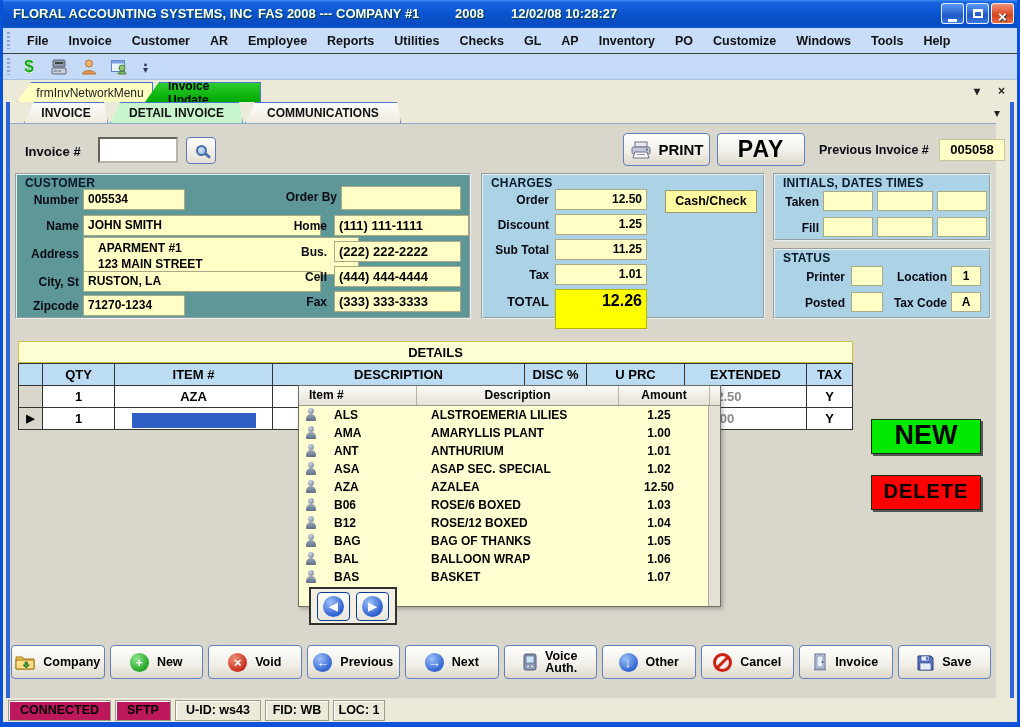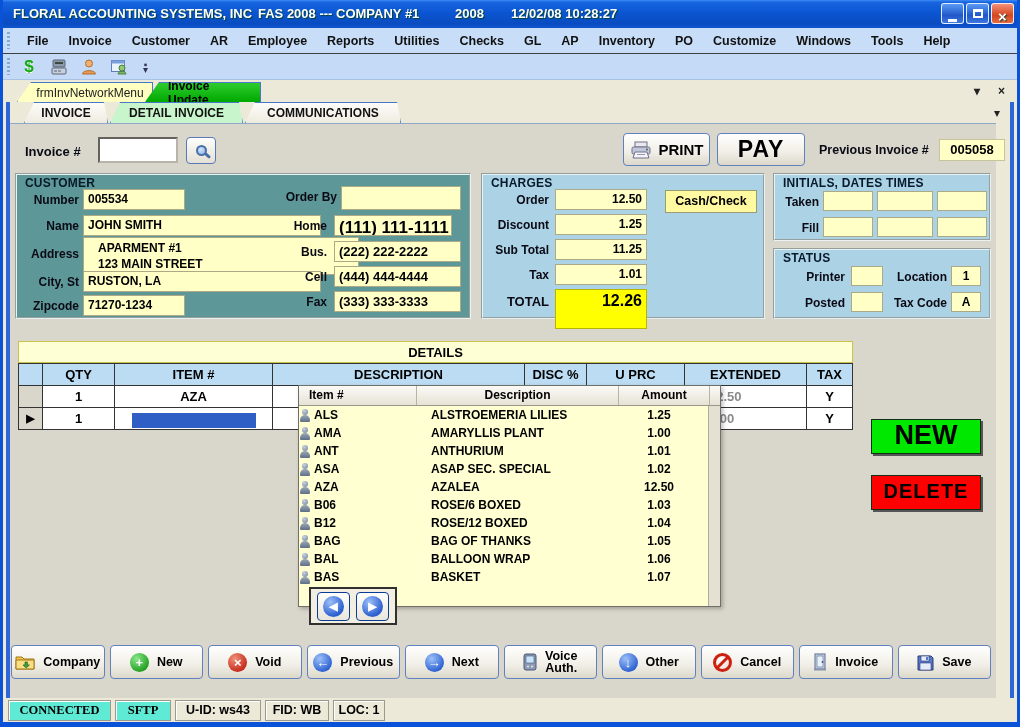--- a/index.html
+++ b/index.html
@@ -111,21 +111,21 @@
   .pointer { font-size:11px; padding-top:4px; }
 
   
   .dropdown { position:absolute; left:288px; top:261px; width:423px; height:222px; border:1px solid #707068;
     background:#FFFFD2; box-shadow:2px 2px 4px rgba(0,0,0,.25); }
   .dd-head { display:flex; height:20px; background:linear-gradient(180deg,#FBFAF6,#E6E2D6); border-bottom:1px solid #9A9888; }
   .dd-hc { border-right:1px solid #B8B4A4; font-weight:bold; font-size:12px; text-align:center; padding-top:2px; }
   .dd-c0{width:118px; text-align:left; padding-left:10px;} .dd-c1{width:202px} .dd-c2{width:91px}
   .dd-scroll { position:absolute; right:0; top:20px; bottom:0; width:12px; background:#E4E0D2; border-left:1px solid #B0AC9C; }
   .dd-row { display:flex; height:18px; align-items:center; font-weight:bold; font-size:12px; }
-  .dd-code { width:118px; display:flex; align-items:flex-end; gap:4px; }
+  .dd-code { width:118px; display:flex; align-items:flex-start; gap:18px; padding-left:6px; }
   .dd-desc { width:202px; padding-left:14px; }
   .dd-amt { width:80px; text-align:center; }
   .person { width:11px; height:13px; position:relative; flex:0 0 11px; }
   .person::before { content:""; position:absolute; left:3px; top:0; width:6px; height:6px; border-radius:50%;
     background:radial-gradient(circle at 35% 30%,#C8D4E4,#6E7E92); }
   .person::after { content:""; position:absolute; left:1px; top:6px; width:10px; height:7px;
     border-radius:5px 5px 1px 1px; background:linear-gradient(180deg,#9AA8BC,#5E6E84); }
   .navbox { position:absolute; left:299px; top:463px; width:88px; height:38px; border:2px solid #303030;
     background:#F2EFE2; display:flex; align-items:center; justify-content:center; gap:6px; }
   .navbtn { width:33px; height:29px; border:1px solid #0A3C94; border-radius:4px;
@@ -149,21 +149,21 @@
   .circ.red   { background:radial-gradient(circle at 35% 30%,#F09078,#C42818 75%); }
   .circ.blue  { background:radial-gradient(circle at 35% 30%,#9CC0F8,#2B5FD0 75%); }
   .nosign { width:19px; height:19px; border-radius:50%; border:3px solid #CC2010; position:relative; flex:0 0 19px;
     background:radial-gradient(circle at 35% 30%,#FFF,#F0D8D0); }
   .nosign::after { content:""; position:absolute; left:-1px; top:5px; width:15px; height:3px; background:#CC2010; transform:rotate(-45deg); }
 
   
   .statusbar { position:absolute; left:0; top:698px; width:1014px; height:24px; background:#ECE9D8; }
   .sb { position:absolute; top:2px; height:21px; border:1px solid #9C9A8C; box-shadow:inset 1px 1px 0 #fff;
     font-weight:bold; font-size:12.5px; text-align:center; padding-top:2px; background:#ECE9D8; }
-  .sb.green { background:#5eead4;font-family:Liberation Serif, serif; }
+  .sb.green { background:#be185d; }
   .sb1{left:5px;width:103px} .sb2{left:112px;width:56px} .sb3{left:172px;width:86px} .sb4{left:262px;width:64px} .sb5{left:330px;width:52px}
   .bottomedge { position:absolute; left:0; top:722px; width:1014px; height:5px; background:#0A52D8; }
 
   
   svg { display:block; }
 </style>
 </head>
 <body>
 
 <div class="titlebar">
@@ -280,21 +280,21 @@
     <div class="panel customer">
       <span class="ptitle">CUSTOMER</span>
       <span class="lbl r" style="left:6px; top:18px; width:56px;">Number</span>
       <div class="fld" style="left:66px; top:14px; width:102px; height:21px;">005534</div>
       <span class="lbl r" style="left:258px; top:15px; width:62px;">Order By</span>
       <div class="fld" style="left:324px; top:11px; width:120px; height:24px;"></div>
 
       <span class="lbl r" style="left:6px; top:44px; width:56px;">Name</span>
       <div class="fld" style="left:66px; top:40px; width:238px; height:21px;">JOHN SMITH</div>
       <span class="lbl r" style="left:258px; top:44px; width:52px;">Home</span>
-      <div class="fld" style="left:317px; top:40px; width:118px; height:21px; font-size:17px;">(111) 111-1111</div>
+      <div class="fld" style="left:317px; top:40px; width:135px; height:21px; font-size:13px;">(111) 111-1111</div>
 
       <span class="lbl r" style="left:6px; top:72px; width:56px;">Address</span>
       <div class="fld" style="left:66px; top:62px; width:276px; height:38px; line-height:16px;padding-left:14px;">
         <div>APARMENT #1</div>
         <div>123 MAIN STREET</div>
       </div>
       <span class="lbl r" style="left:258px; top:70px; width:52px;">Bus.</span>
       <div class="fld" style="left:317px; top:66px; width:127px; height:21px; font-size:13px;">(222) 222-2222</div>
 
       <span class="lbl r" style="left:6px; top:100px; width:56px;">City, St</span>

